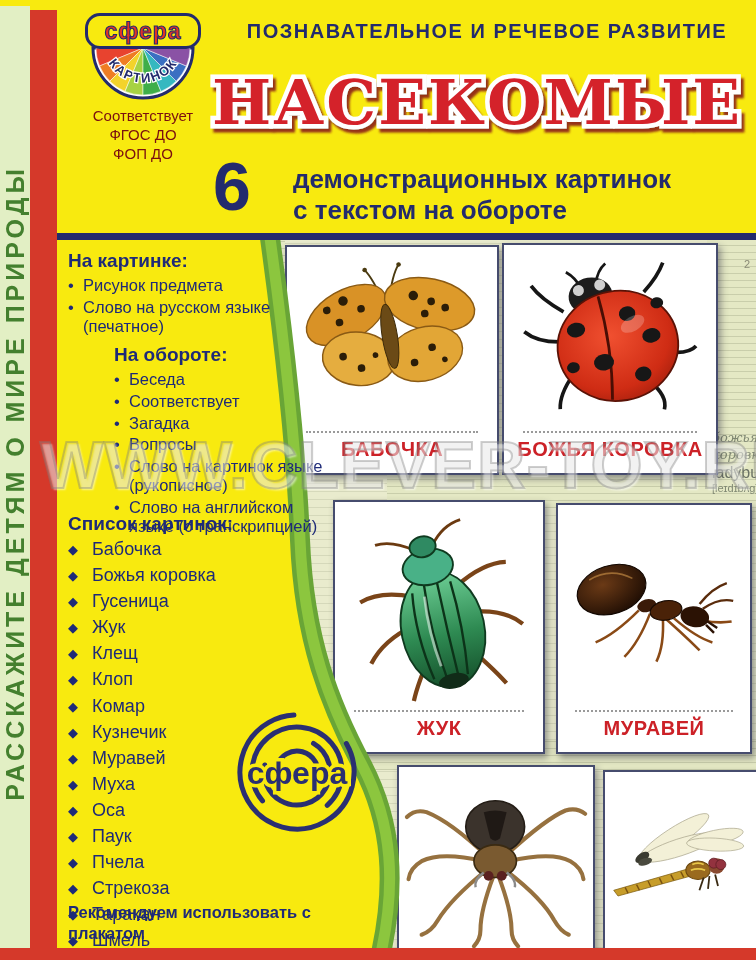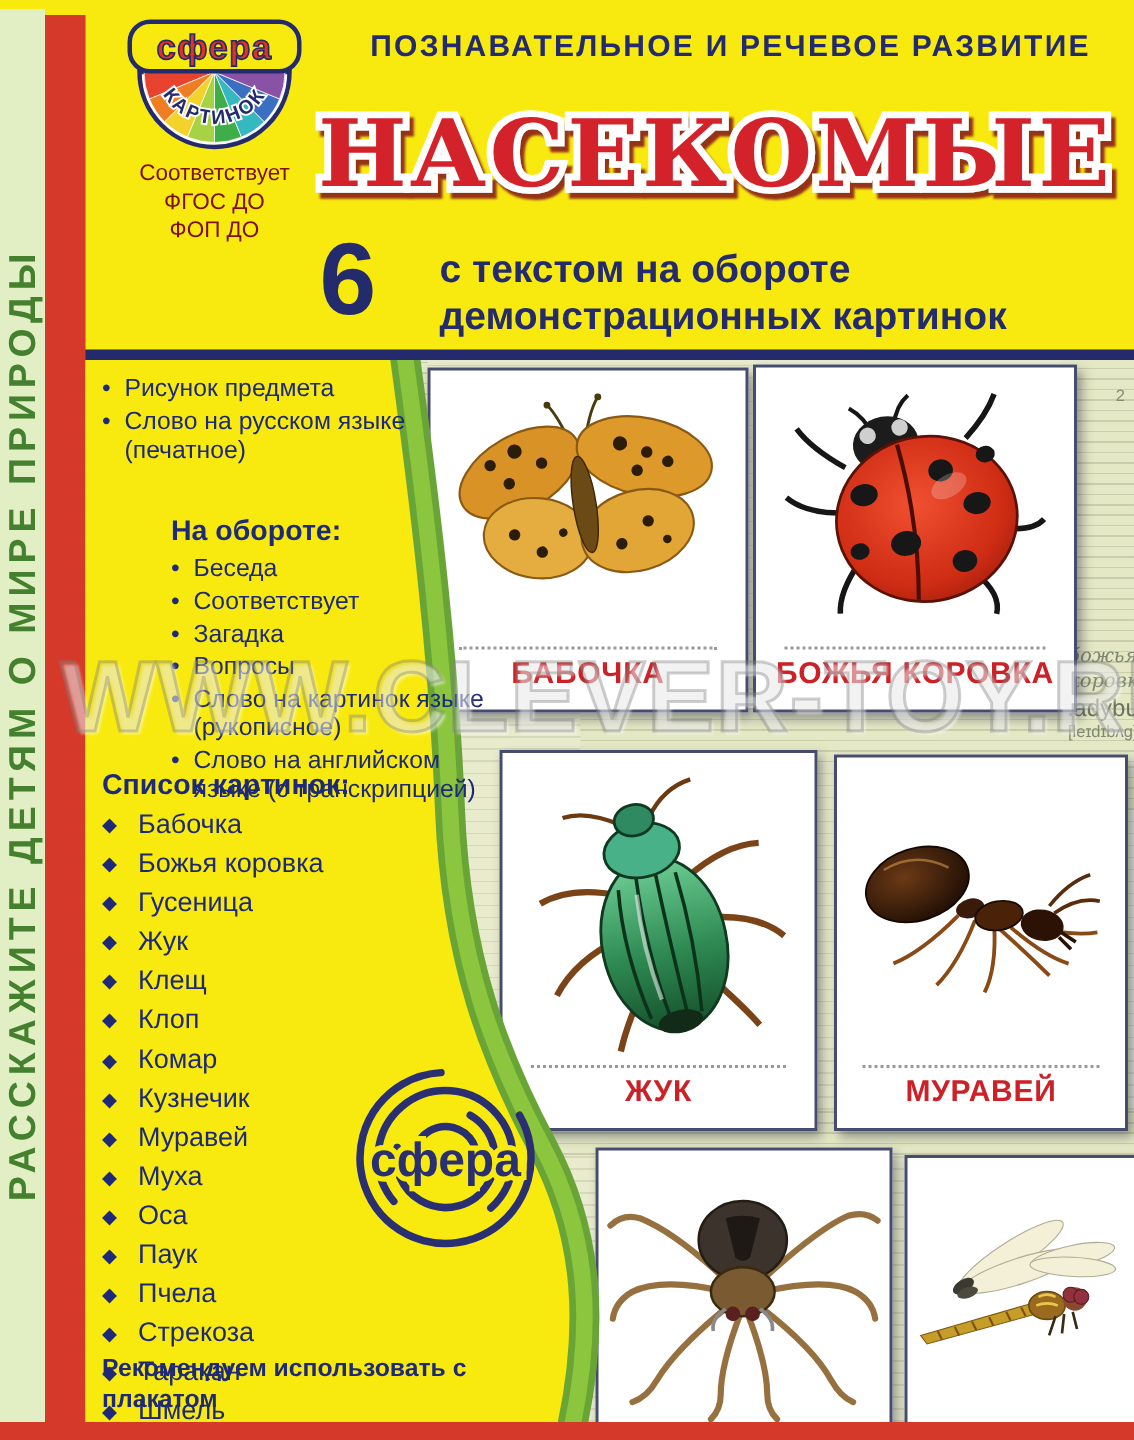--- a/index.html
+++ b/index.html
@@ -302,20 +302,21 @@
     </div>
   </div>
 
   <svg class="panel-svg" width="699" height="708">
     <path d="M-2,-2 L213,-2 C227,100 239,200 243,300 C247,400 273,465 305,525 C335,582 341,645 321,722 L-2,722 Z" fill="#f8ea0f"></path>
     <path d="M213,-2 C227,100 239,200 243,300 C247,400 273,465 305,525 C335,582 341,645 321,726" fill="none" stroke="#69a536" stroke-width="20"></path>
     <path d="M213,-2 C227,100 239,200 243,300 C247,400 273,465 305,525 C335,582 341,645 321,726" fill="none" stroke="#8cc63e" stroke-width="11"></path>
   </svg>
 
   <div class="sec1">
+    <div class="sec-h">На картинке:</div>
     <div class="itm">
         <span class="blt">•</span>
         <span>Рисунок предмета</span>
       </div>
     <div class="itm">
         <span class="blt">•</span>
         <span>Слово на русском языке (печатное)</span>
       </div>
   </div>
 
@@ -467,22 +468,22 @@
           <filter id="tsh" x="-20%" y="-20%" width="140%" height="140%">
             <feDropShadow dx="3" dy="4" stdDeviation="0.8" flood-color="#8c1f12" flood-opacity="0.9"></feDropShadow>
           </filter>
         </defs>
       <text x="280" y="76" text-anchor="middle" font-family="DejaVu Serif, serif" font-size="62" font-weight="bold" letter-spacing="2" fill="#d4232c" stroke="#ffffff" stroke-width="9" paint-order="stroke" filter="url(#tsh)" textLength="530" lengthAdjust="spacingAndGlyphs">НАСЕКОМЫЕ</text>
     </svg>
 
     <div class="count-row">
       <div class="count-num">6</div>
       <div class="count-cap">
+        <div>демонстрационных картинок</div>
         <div>с текстом на обороте</div>
-        <div>демонстрационных картинок</div>
       </div>
     </div>
   </div>
   <div class="navy-underline"></div>
 
   <div class="stripe-pale">
     <div class="vtext">РАССКАЖИТЕ ДЕТЯМ О МИРЕ ПРИРОДЫ</div>
   </div>
   <div class="stripe-red-v"></div>
   <div class="bar-red-bottom"></div>

